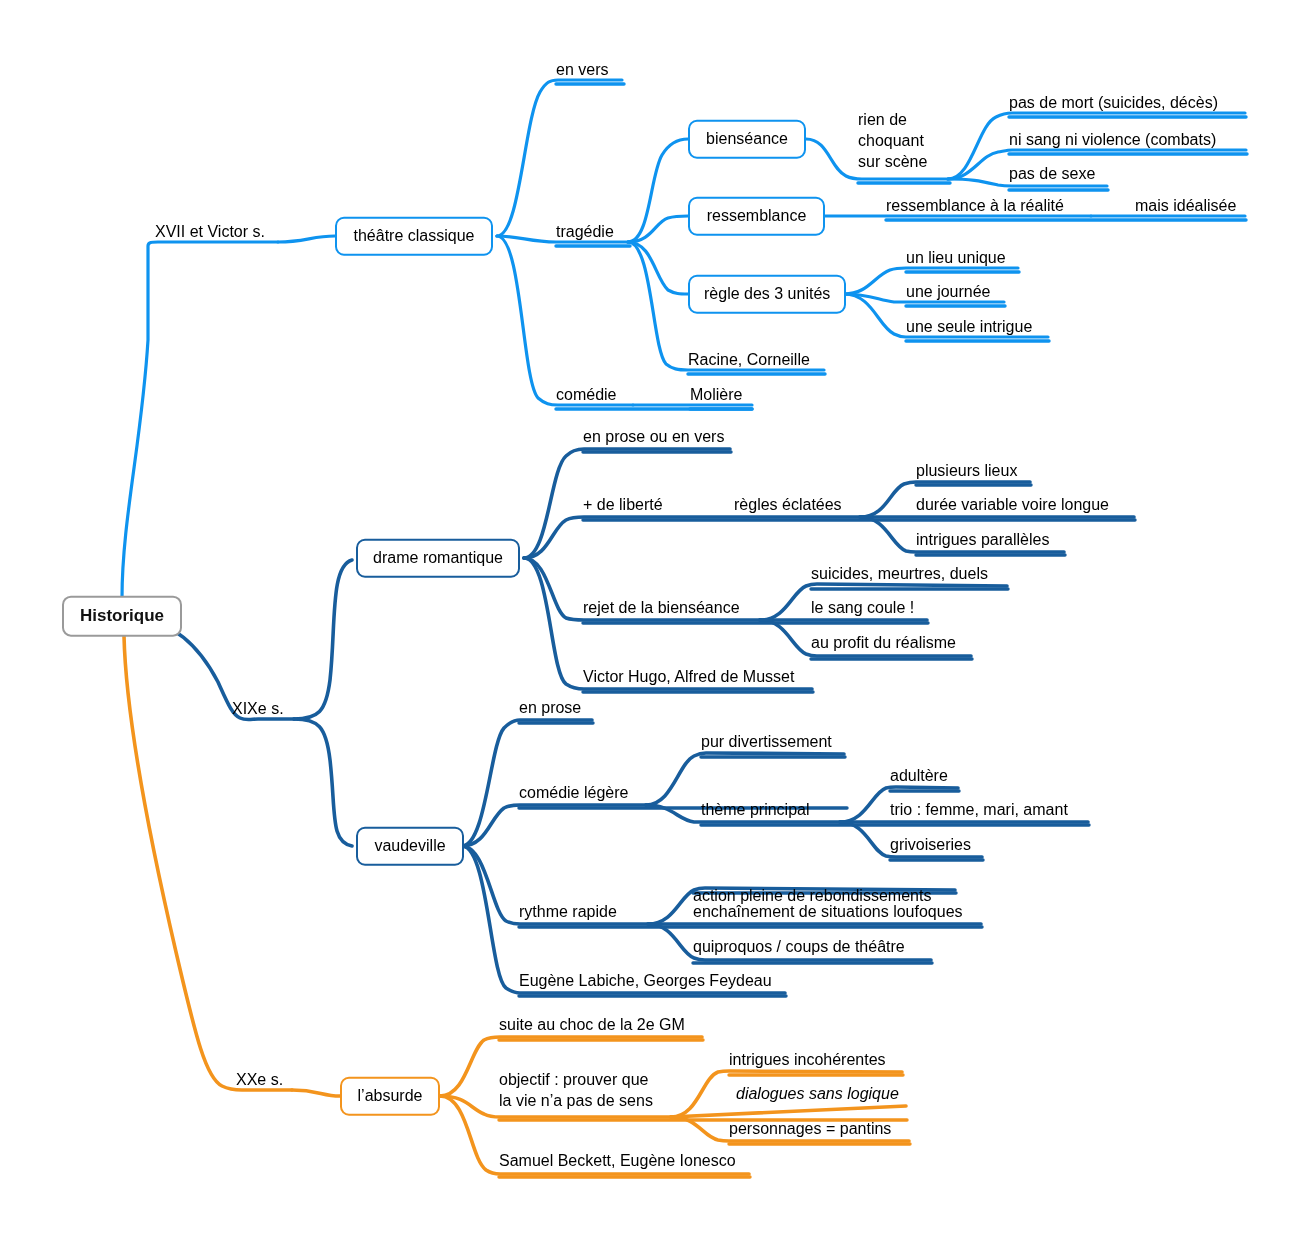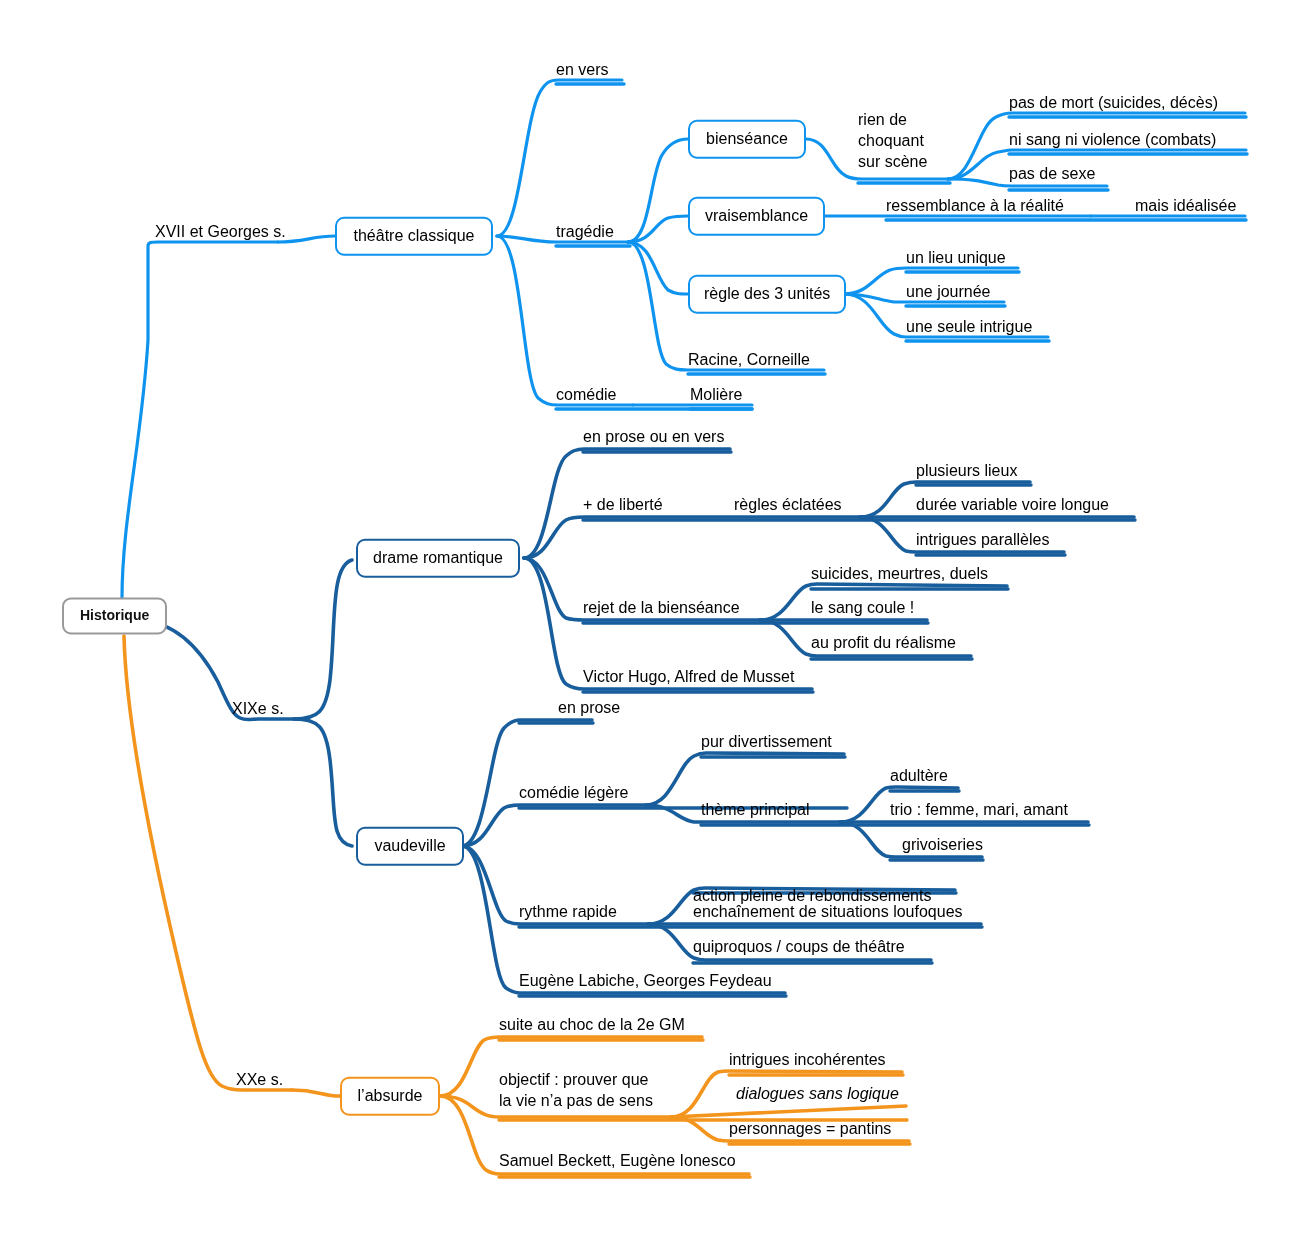--- a/index.html
+++ b/index.html
@@ -7,21 +7,21 @@
   #map{position:relative;width:1307px;height:1234px;overflow:hidden;background:#fff;}
   svg.links{position:absolute;left:0;top:0;width:1307px;height:1234px;}
   .node{position:absolute;white-space:nowrap;color:#000;font-size:16px;line-height:1.22;}
   .node.plain{transform:translateY(-100%);}
   .node.boxed{
     border:2.6px solid #000;border-radius:9px;background:#fff;
     padding:7px 14px 8px 14px;transform:translate(0,-50%);
   }
   .node.root{
     border:2.2px solid #9a9a9a;border-radius:9px;background:#fff;
-    padding:8px 16px;font-weight:bold;font-size:14px;color:#111;
+    padding:8px 16px;font-weight:bold;font-size:17px;color:#111;
     transform:translate(0,-50%);
   }
   .node.two-line{line-height:1.30;}
 </style>
 </head>
 <body>
 
 <div id="map">
   <svg class="links" viewBox="0 0 1307 1234" xmlns="http://www.w3.org/2000/svg">
     <g id="edges">
@@ -108,32 +108,32 @@
         <line x1="693" x2="932" y1="963" y2="963" stroke="#185d9c" stroke-width="3.4" stroke-linecap="round"></line>
         <line x1="519" x2="786" y1="996" y2="996" stroke="#185d9c" stroke-width="3.4" stroke-linecap="round"></line>
         <line x1="499" x2="703" y1="1040" y2="1040" stroke="#f3941d" stroke-width="3.4" stroke-linecap="round"></line>
         <line x1="499" x2="907" y1="1120" y2="1120" stroke="#f3941d" stroke-width="3.4" stroke-linecap="round"></line>
         <line x1="729" x2="903" y1="1075" y2="1075" stroke="#f3941d" stroke-width="3.4" stroke-linecap="round"></line>
         <line x1="729" x2="910" y1="1144" y2="1144" stroke="#f3941d" stroke-width="3.4" stroke-linecap="round"></line>
         <line x1="499" x2="750" y1="1177" y2="1177" stroke="#f3941d" stroke-width="3.4" stroke-linecap="round"></line>
       </g>
   </svg>
   <div id="nodes">
-      <div class="node plain" style="left: 155px; top: 242px;"><span>XVII et Georges s.</span></div>
+      <div class="node plain" style="left: 155px; top: 242px;"><span>XVII et Victor s.</span></div>
       <div class="node boxed" style="left: 335px; top: 236px; border-color: rgb(14, 147, 239); min-width: 126px; text-align: center;"><span>théâtre classique</span></div>
       <div class="node plain" style="left: 556px; top: 80px;"><span>en vers</span></div>
       <div class="node plain" style="left: 556px; top: 242px;"><span>tragédie</span></div>
       <div class="node plain" style="left: 556px; top: 405px;"><span>comédie</span></div>
       <div class="node plain" style="left: 690px; top: 405px;"><span>Molière</span></div>
       <div class="node boxed" style="left: 688px; top: 139px; border-color: rgb(14, 147, 239); min-width: 86px; text-align: center;"><span>bienséance</span></div>
       <div class="node plain two-line" style="left: 858px; top: 172px;"><span>rien de<br>choquant<br>sur scène</span></div>
       <div class="node plain" style="left: 1009px; top: 113px;"><span>pas de mort (suicides, décès)</span></div>
       <div class="node plain" style="left: 1009px; top: 150px;"><span>ni sang ni violence (combats)</span></div>
       <div class="node plain" style="left: 1009px; top: 184px;"><span>pas de sexe</span></div>
-      <div class="node boxed" style="left: 688px; top: 216px; border-color: rgb(14, 147, 239); min-width: 105px; text-align: center;"><span>vraisemblance</span></div>
+      <div class="node boxed" style="left: 688px; top: 216px; border-color: rgb(14, 147, 239); min-width: 105px; text-align: center;"><span>ressemblance</span></div>
       <div class="node plain" style="left: 886px; top: 216px;"><span>ressemblance à la réalité</span></div>
       <div class="node plain" style="left: 1135px; top: 216px;"><span>mais idéalisée</span></div>
       <div class="node boxed" style="left: 688px; top: 294px; border-color: rgb(14, 147, 239); min-width: 124px; text-align: center;"><span>règle des 3 unités</span></div>
       <div class="node plain" style="left: 906px; top: 268px;"><span>un lieu unique</span></div>
       <div class="node plain" style="left: 906px; top: 302px;"><span>une journée</span></div>
       <div class="node plain" style="left: 906px; top: 337px;"><span>une seule intrigue</span></div>
       <div class="node plain" style="left: 688px; top: 370px;"><span>Racine, Corneille</span></div>
       <div class="node plain" style="left: 232px; top: 719px;"><span>XIXe s.</span></div>
       <div class="node boxed" style="left: 356px; top: 558px; border-color: rgb(24, 93, 156); min-width: 132px; text-align: center;"><span>drame romantique</span></div>
       <div class="node plain" style="left: 583px; top: 447px;"><span>en prose ou en vers</span></div>
@@ -141,27 +141,27 @@
       <div class="node plain" style="left: 734px; top: 515px;"><span>règles éclatées</span></div>
       <div class="node plain" style="left: 916px; top: 481px;"><span>plusieurs lieux</span></div>
       <div class="node plain" style="left: 916px; top: 515px;"><span>durée variable voire longue</span></div>
       <div class="node plain" style="left: 916px; top: 550px;"><span>intrigues parallèles</span></div>
       <div class="node plain" style="left: 583px; top: 618px;"><span>rejet de la bienséance</span></div>
       <div class="node plain" style="left: 811px; top: 584px;"><span>suicides, meurtres, duels</span></div>
       <div class="node plain" style="left: 811px; top: 618px;"><span>le sang coule !</span></div>
       <div class="node plain" style="left: 811px; top: 653px;"><span>au profit du réalisme</span></div>
       <div class="node plain" style="left: 583px; top: 687px;"><span>Victor Hugo, Alfred de Musset</span></div>
       <div class="node boxed" style="left: 356px; top: 846px; border-color: rgb(24, 93, 156); min-width: 76px; text-align: center;"><span>vaudeville</span></div>
-      <div class="node plain" style="left: 519px; top: 718px; margin-left: 39px;"><span>en prose</span></div>
+      <div class="node plain" style="left: 519px; top: 718px;"><span>en prose</span></div>
       <div class="node plain" style="left: 519px; top: 803px;"><span>comédie légère</span></div>
       <div class="node plain" style="left: 701px; top: 752px;"><span>pur divertissement</span></div>
       <div class="node plain" style="left: 701px; top: 820px;"><span>thème principal</span></div>
       <div class="node plain" style="left: 890px; top: 786px;"><span>adultère</span></div>
       <div class="node plain" style="left: 890px; top: 820px;"><span>trio : femme, mari, amant</span></div>
-      <div class="node plain" style="left: 890px; top: 855px; margin-left: 12px;"><span>grivoiseries</span></div>
+      <div class="node plain" style="left: 890px; top: 855px;"><span>grivoiseries</span></div>
       <div class="node plain" style="left: 519px; top: 922px;"><span>rythme rapide</span></div>
       <div class="node plain" style="left: 693px; top: 888px; margin-top: 18px;"><span>action pleine de rebondissements</span></div>
       <div class="node plain" style="left: 693px; top: 922px;"><span>enchaînement de situations loufoques</span></div>
       <div class="node plain" style="left: 693px; top: 957px;"><span>quiproquos / coups de théâtre</span></div>
       <div class="node plain" style="left: 519px; top: 991px;"><span>Eugène Labiche, Georges Feydeau</span></div>
       <div class="node plain" style="left: 236px; top: 1090px;"><span>XXe s.</span></div>
       <div class="node boxed" style="left: 340px; top: 1096px; border-color: rgb(243, 148, 29); min-width: 68px; text-align: center;"><span>l’absurde</span></div>
       <div class="node plain" style="left: 499px; top: 1035px;"><span>suite au choc de la 2e GM</span></div>
       <div class="node plain two-line" style="left: 499px; top: 1112px;"><span>objectif : prouver que<br>la vie n’a pas de sens</span></div>
       <div class="node plain" style="left: 729px; top: 1070px;"><span>intrigues incohérentes</span></div>

